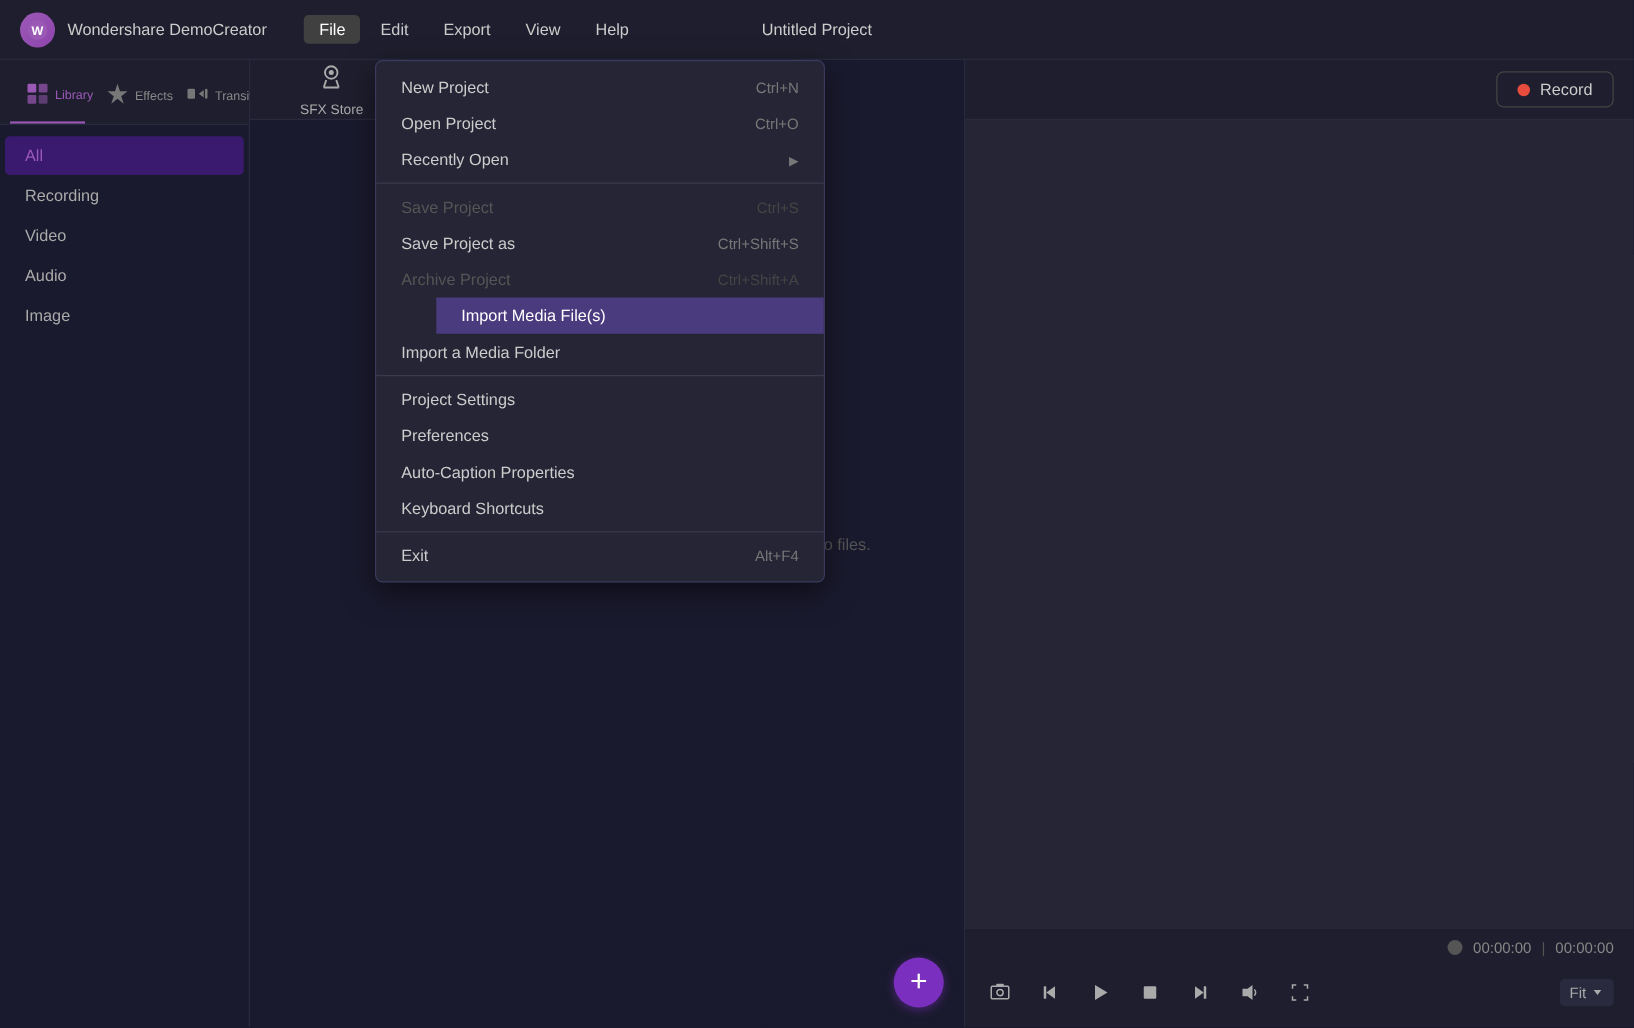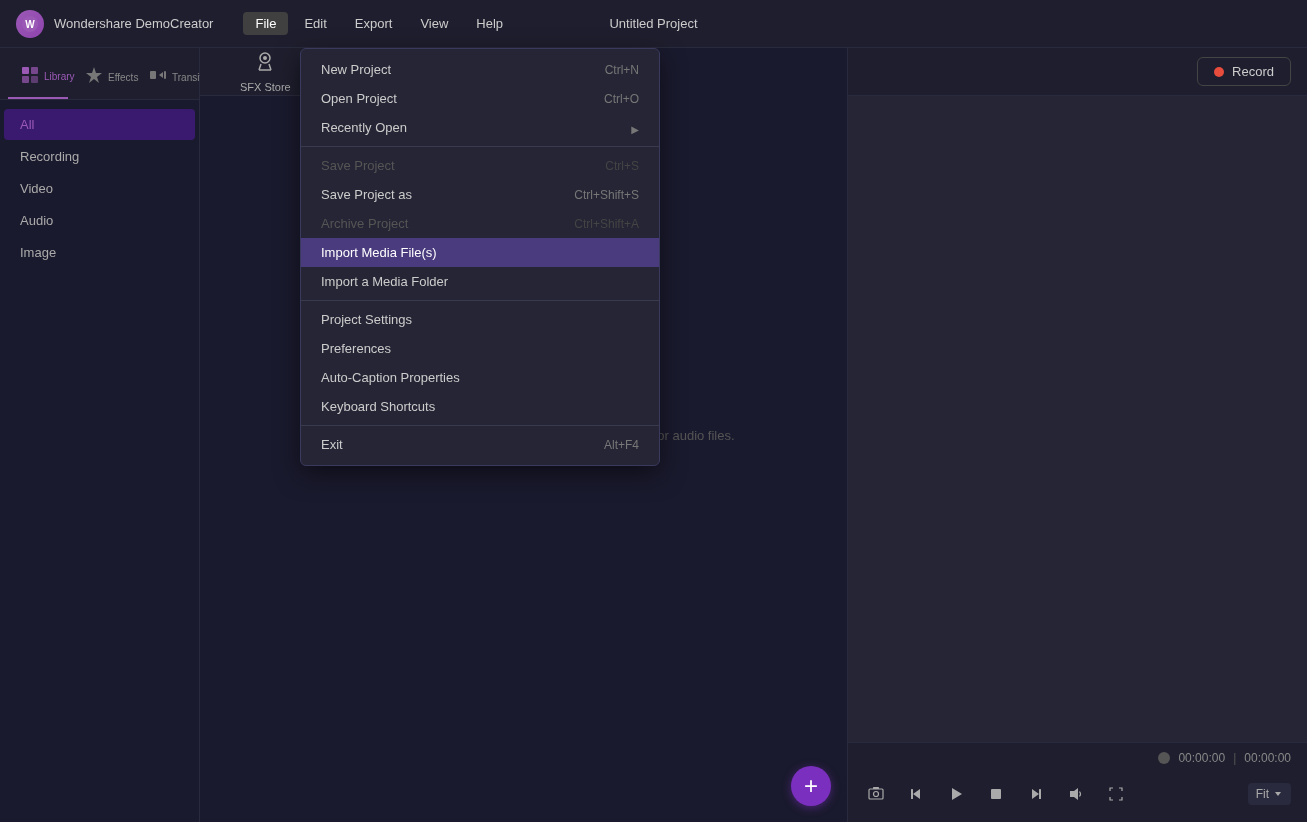--- a/index.html
+++ b/index.html
@@ -182,21 +182,21 @@
       align-items: center;
       justify-content: center;
       cursor: pointer;
       font-size: 24px;
       color: white;
       box-shadow: 0 2px 8px rgba(123,47,190,0.5);
     }
 
     
     .preview-panel {
-      width: 460px;
+      width: 536px;
       background: #1e1e2e;
       border-left: 1px solid #2a2a3e;
       display: flex;
       flex-direction: column;
     }
 
     .preview-toolbar {
       height: 48px;
       display: flex;
       align-items: center;
@@ -311,20 +311,21 @@
       justify-content: space-between;
       padding: 7px 20px;
       cursor: pointer;
       color: #ccc;
       font-size: 13px;
       gap: 40px;
     }
     .menu-row.highlighted {
       background: #4a3a7e;
       color: white;
+      margin-left: 48px;
     }
     .menu-row.disabled {
       color: #555;
       cursor: default;
     }
     .shortcut {
       color: #777;
       font-size: 12px;
       white-space: nowrap;
     }

